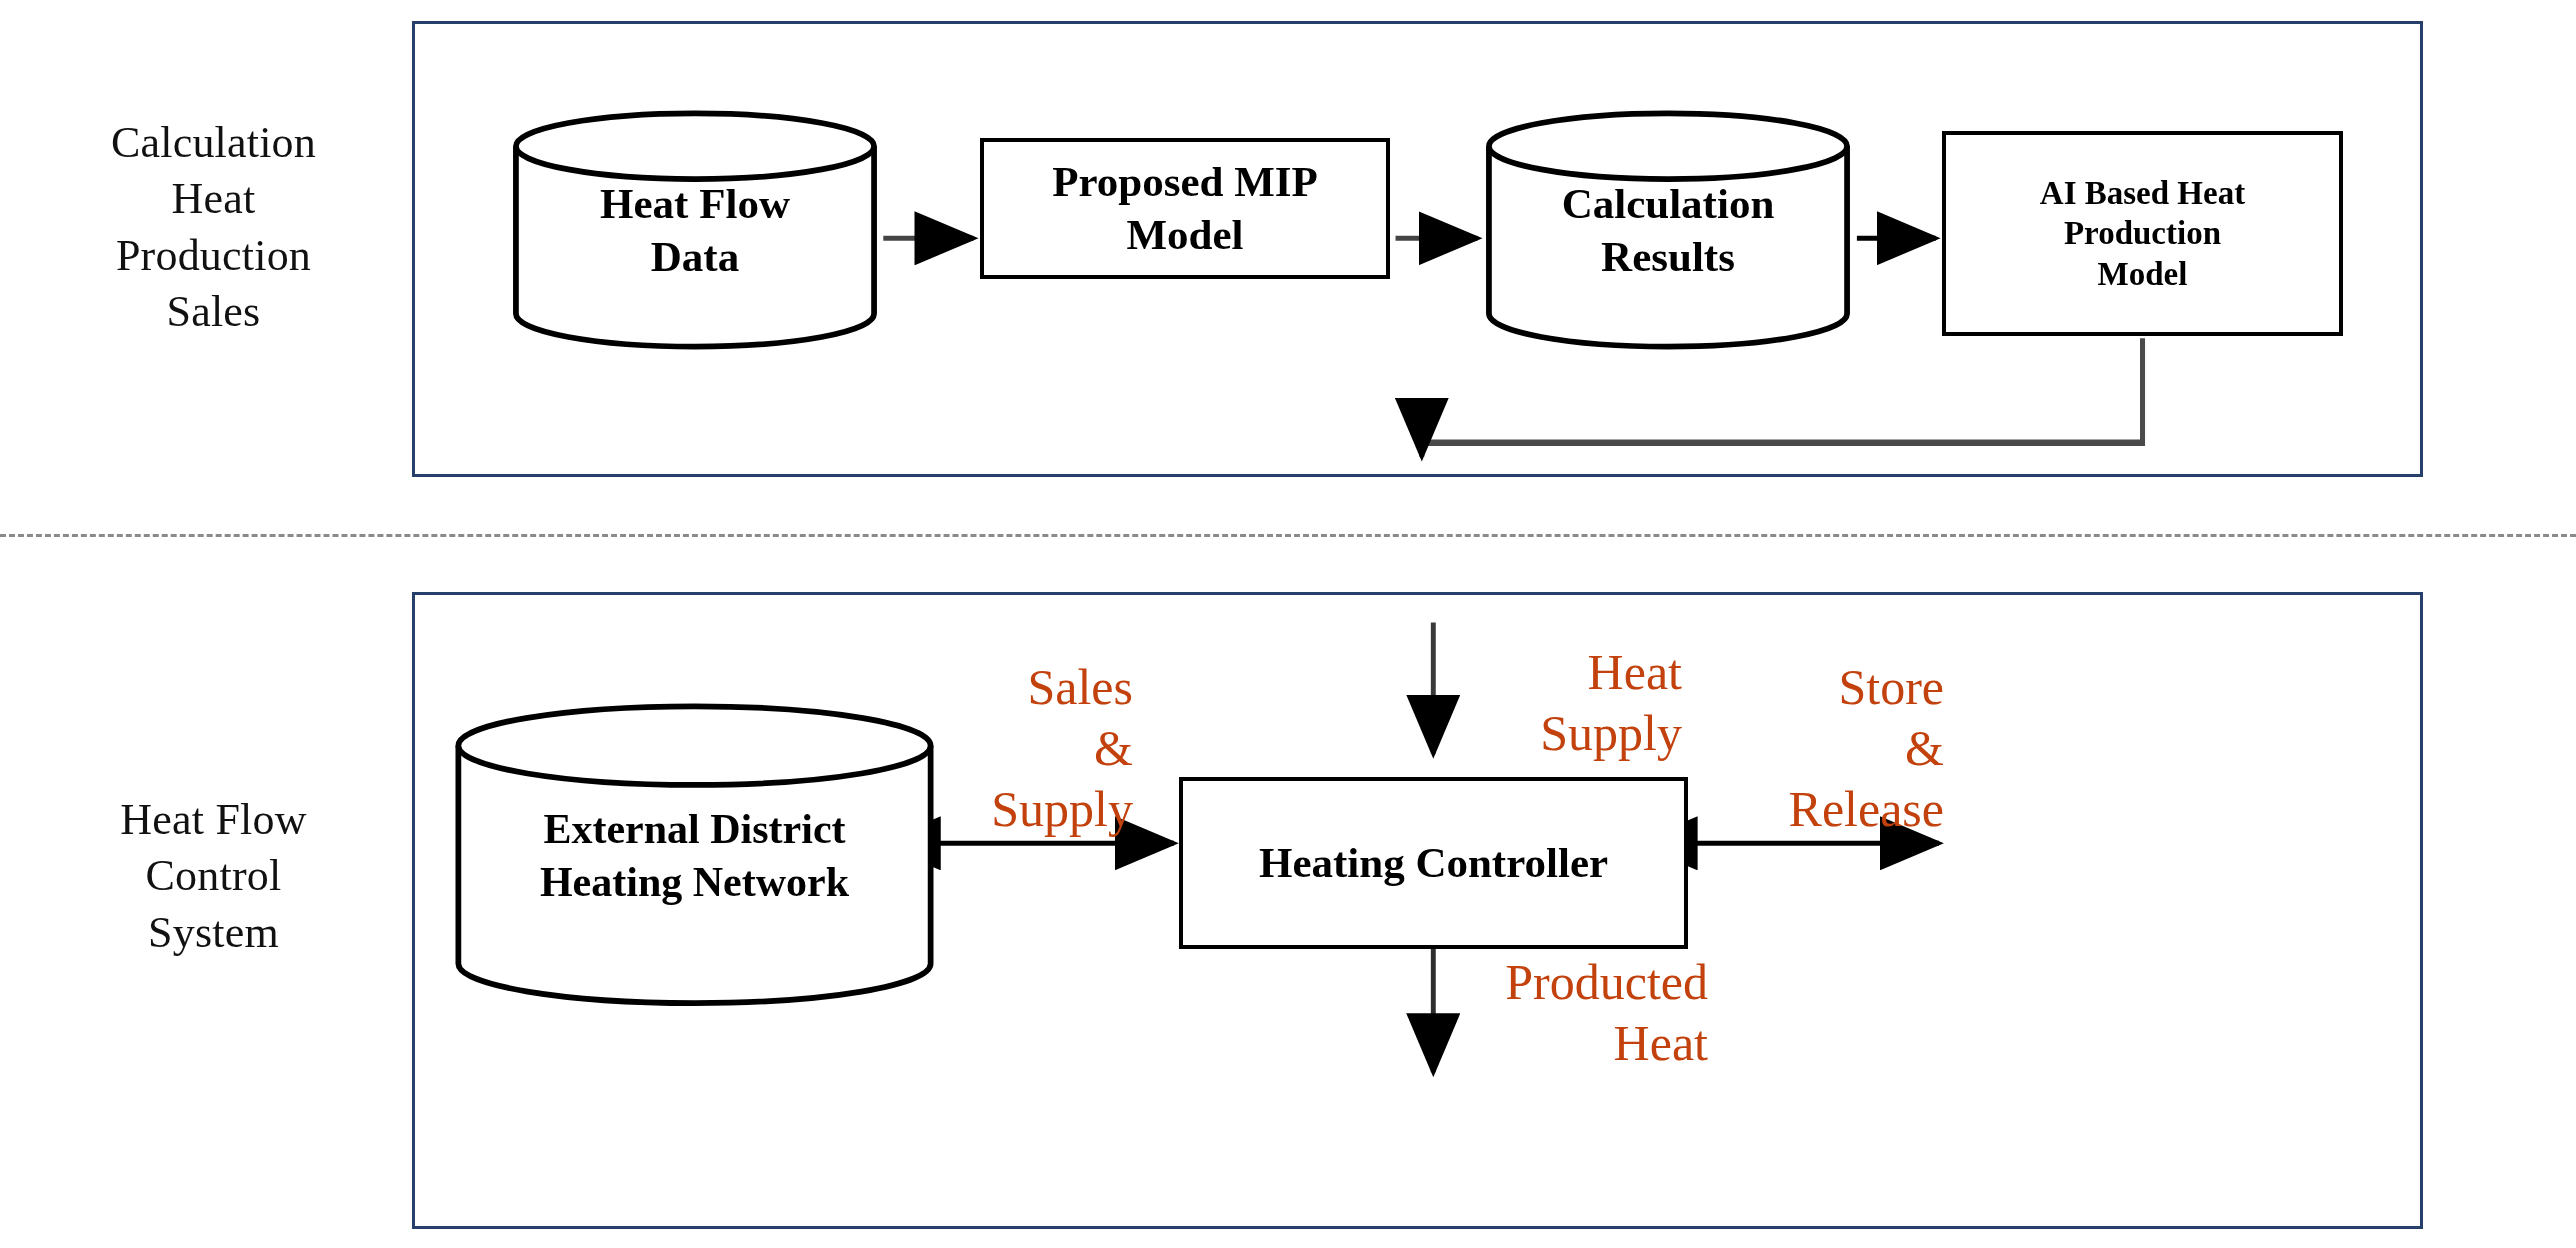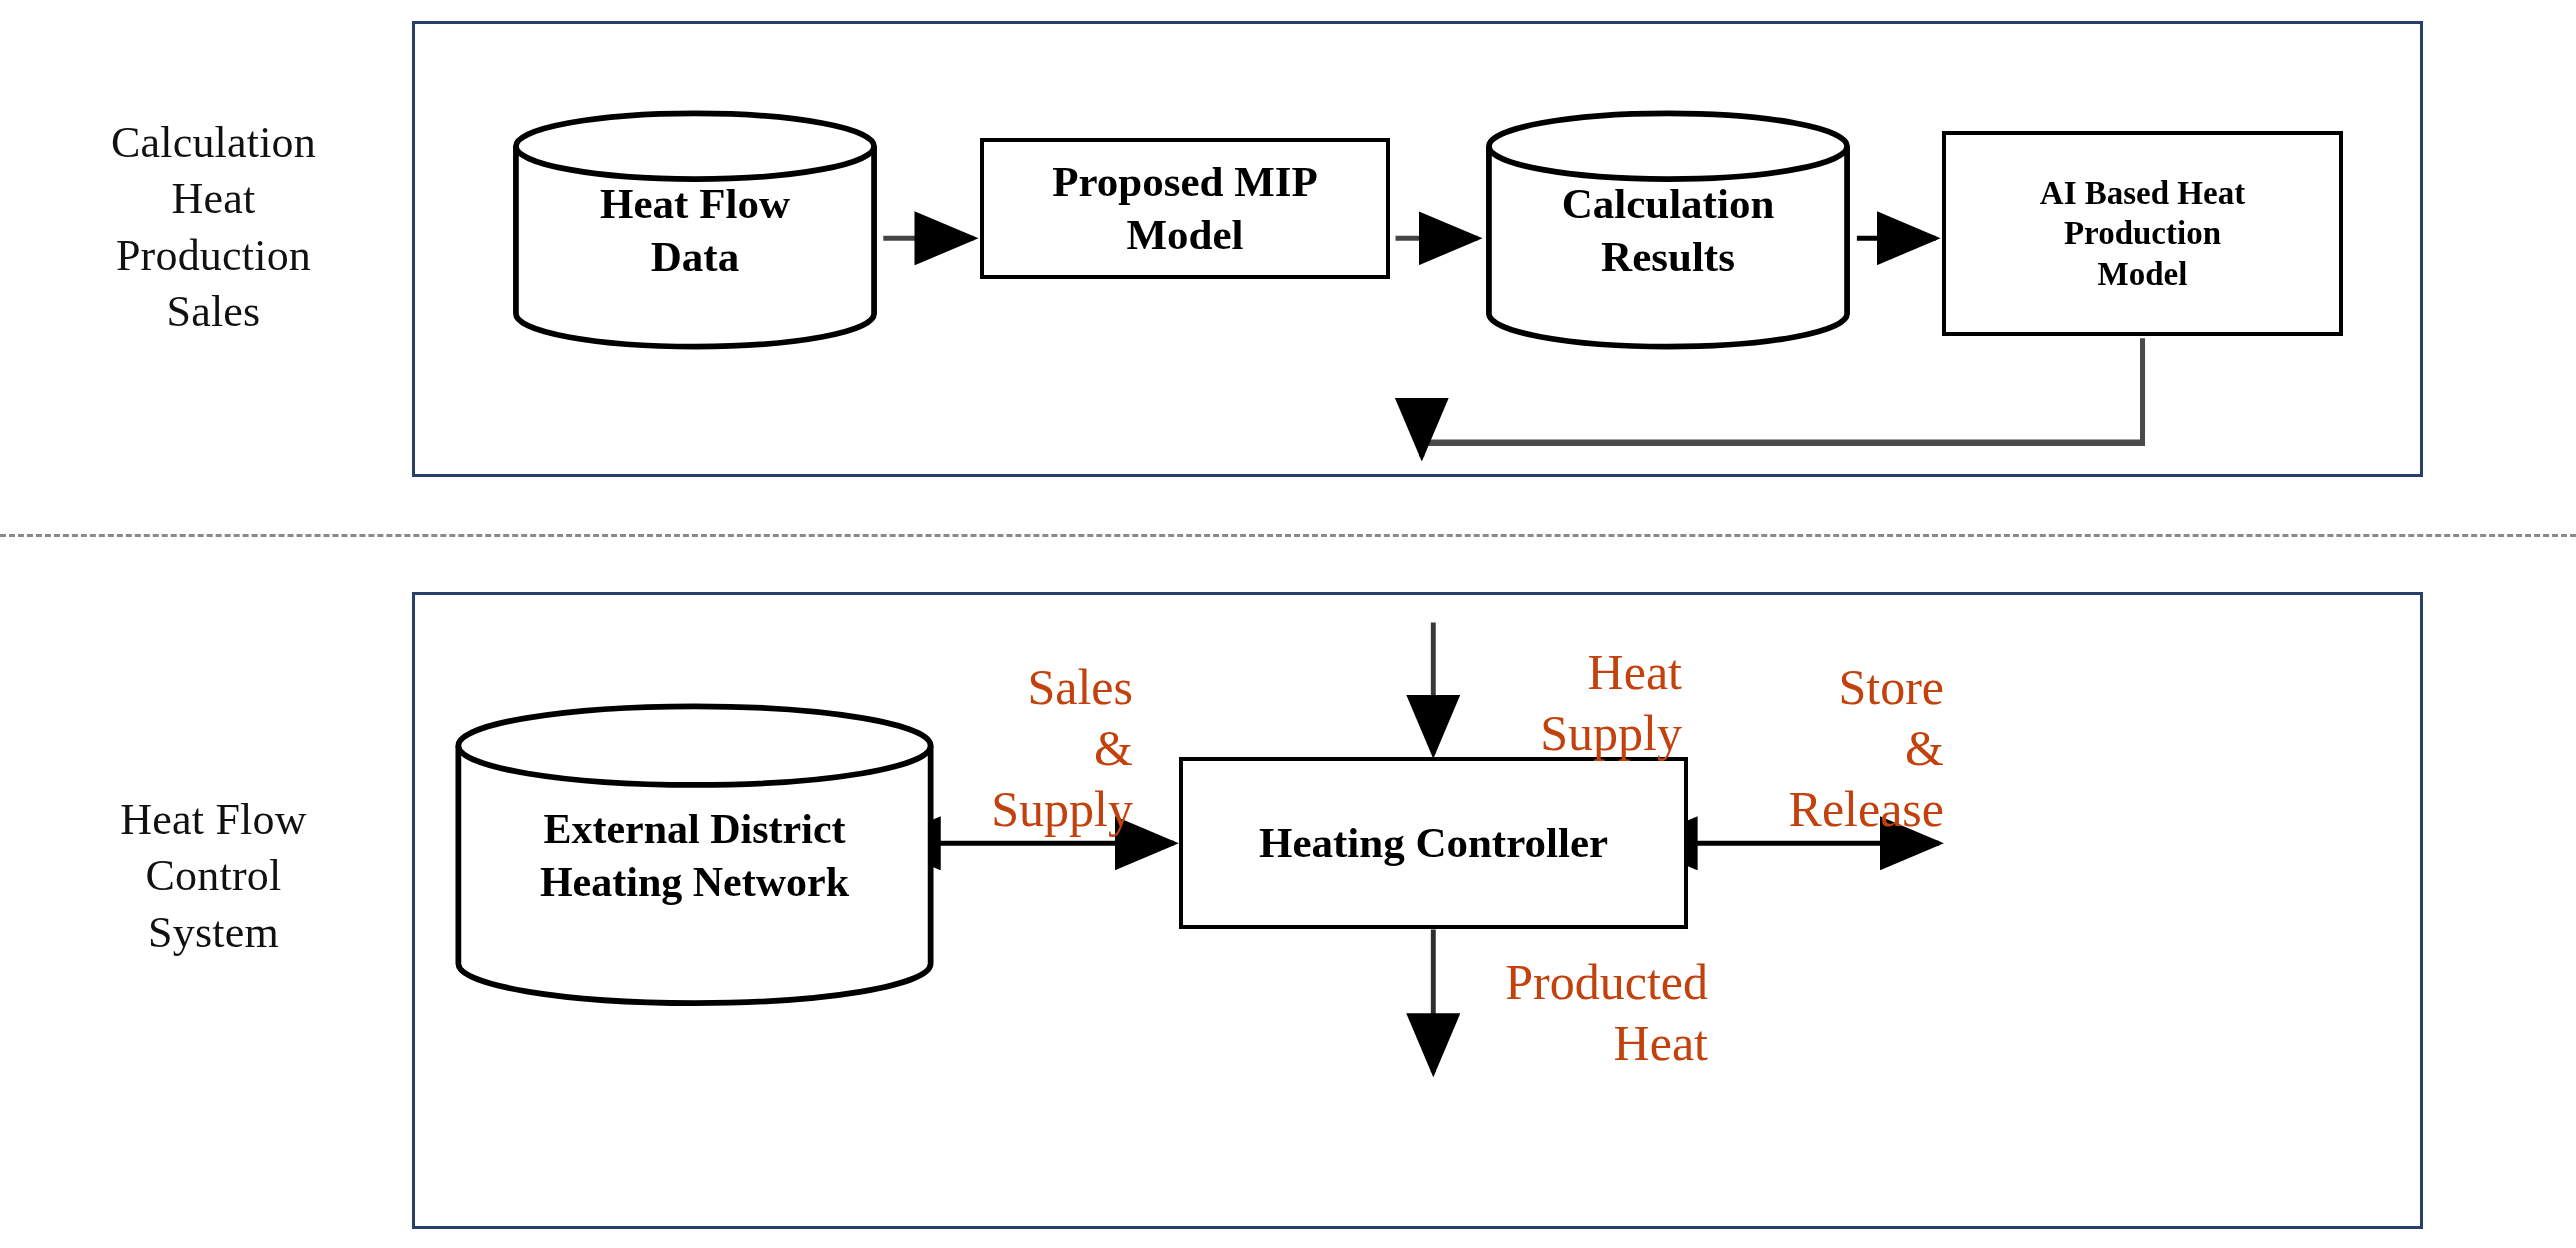--- a/index.html
+++ b/index.html
@@ -67,21 +67,21 @@
     font-weight: 700;
     font-size: 43px;
     line-height: 1.22;
     white-space: pre-line;
     padding: 3.3px 8.2px;
     z-index: 6;
   }
   #box-mip        { left: 980px; top: 138px;  width: 410px;  height: 141px; }
   #box-ai         { left: 1942px; top: 131px;  width: 401px;  height: 205px; font-size: 33px; }
   #box-facility   { left: 1120px; top: 448px;  width: 604px;  height: 174px; }
-  #box-controller { left: 1179px; top: 757px;  width: 509px;  height: 172px; }
+  #box-controller { left: 1179px; top: 777px;  width: 509px;  height: 172px; }
   #box-demand     { left: 1179px; top: 1075px; width: 502px;  height: 107px; }
 
   
   .cyl {
     position: absolute;
     z-index: 5;
   }
   .cyl svg { display: block; overflow: visible; }
   .cyl .cyl-label {
     position: absolute;

